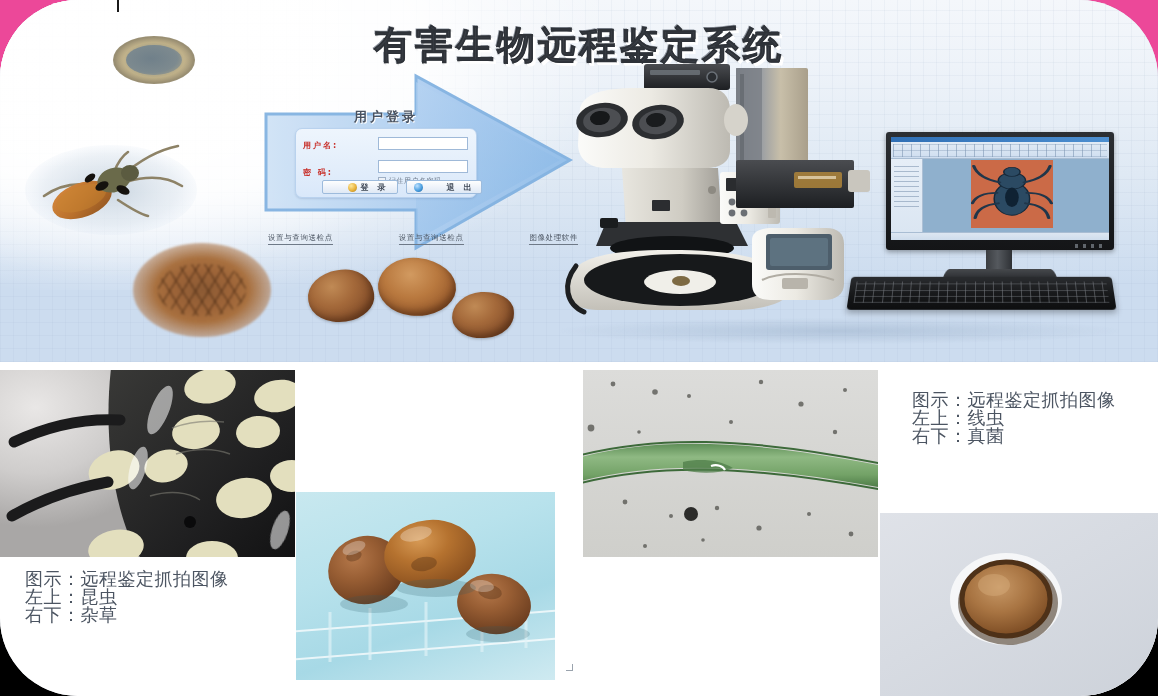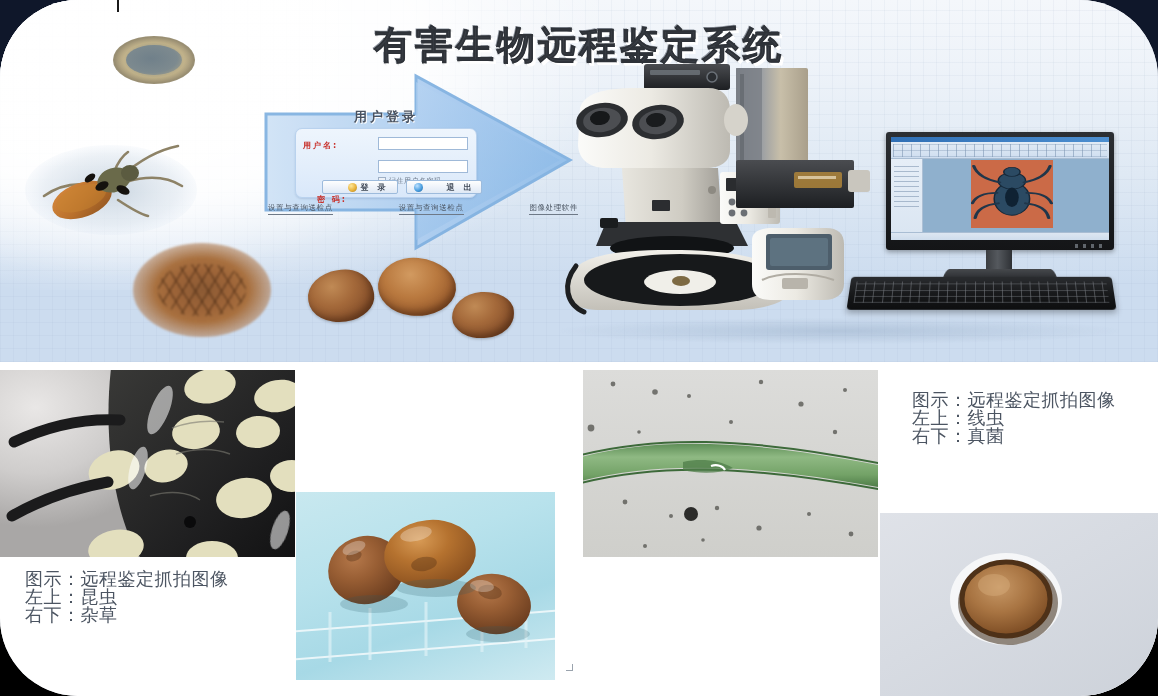--- a/index.html
+++ b/index.html
@@ -5,21 +5,21 @@
   * { box-sizing: border-box; margin: 0; padding: 0; }
   html, body {
     width: 1158px; height: 696px;
     background: #000;
     font-family: "Liberation Sans", sans-serif;
     overflow: hidden;
   }
   #page {
     position: relative;
     width: 1158px; height: 544px;
-    background: #0f172a;
+    background: #ec4899;
   }
   
   #card {
     position: absolute;
     left: 0; top: 0;
     width: 1158px; height: 696px;
     background: #d9dde4;
     border-radius: 78px;
     overflow: hidden;
   }
@@ -85,21 +85,21 @@
   }
   .lf-label {
     position: absolute;
     font-family: "DejaVu Sans", sans-serif;
     font-size: 8px; font-weight: bold;
     color: #c8302a;
     letter-spacing: 2px;
     white-space: nowrap;
   }
   #lbl-user { left: 303px; top: 140px; }
-  #lbl-pass { left: 317px; top: 167px; margin-top: 27px; }
+  #lbl-pass { left: 303px; top: 167px; }
   .lf-input {
     position: absolute;
     width: 90px; height: 13px;
     background: #ffffff;
     border: 1px solid #9fb9d8;
   }
   #inp-user { left: 378px; top: 137px; }
   #inp-pass { left: 378px; top: 160px; }
   #remember-row {
     position: absolute; left: 378px; top: 176px;
@@ -123,21 +123,21 @@
     font-size: 8px; font-weight: bold; color: #3c4654; letter-spacing: 3px;
   }
   #btn-login { left: 322px; top: 180px; width: 76px; padding-left: 16px; }
   #btn-exit  { left: 406px; top: 180px; width: 76px; gap: 24px; }
   .btn-ico { width: 9px; height: 9px; border-radius: 50%; display:block; }
   .ico-gold { background: radial-gradient(circle at 35% 32%, #ffe89a 0%, #e8b33c 55%, #a87916 100%); }
   .ico-blue { background: radial-gradient(circle at 35% 32%, #bfe2ff 0%, #4b9fe0 55%, #1b5d96 100%); }
 
   
   #links {
-    position: absolute; left: 268px; top: 203px; width: 310px;
+    position: absolute; left: 268px; top: 233px; width: 310px;
     display: flex; justify-content: space-between;
   }
   .blink {
     font-family: "DejaVu Sans", sans-serif;
     font-size: 7.5px; color: #4a5461;
     letter-spacing: .6px;
     border-bottom: 1px solid #6e7987;
     padding-bottom: 1px;
     white-space: nowrap;
     filter: blur(.35px);

